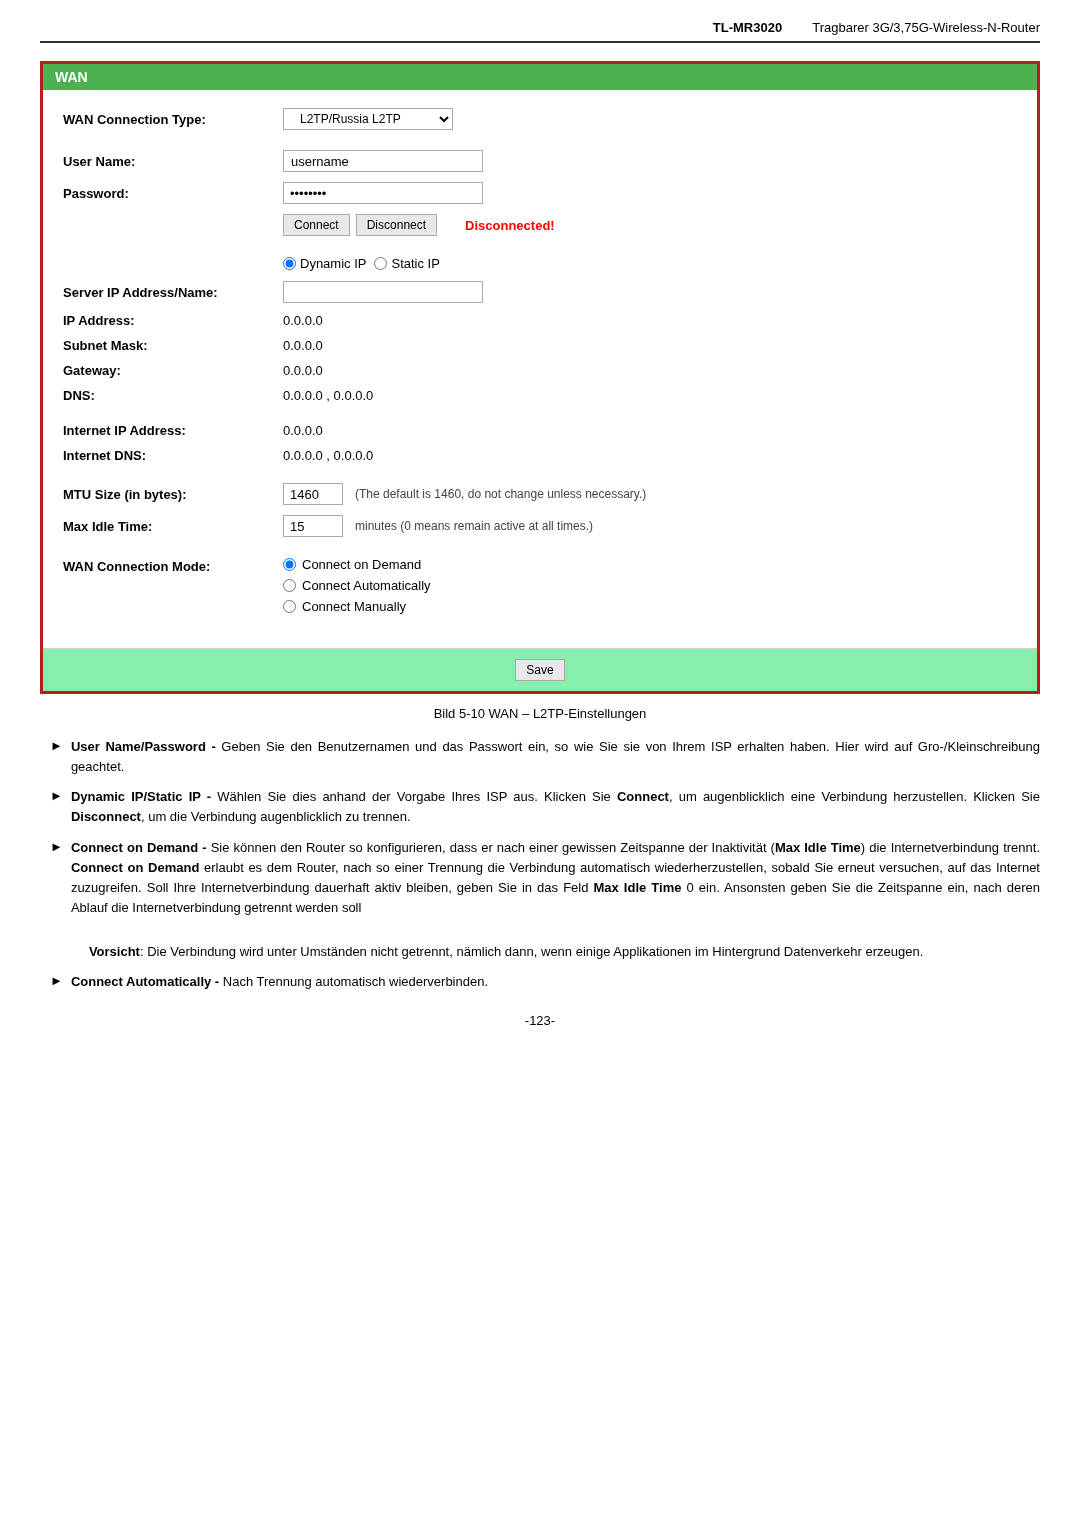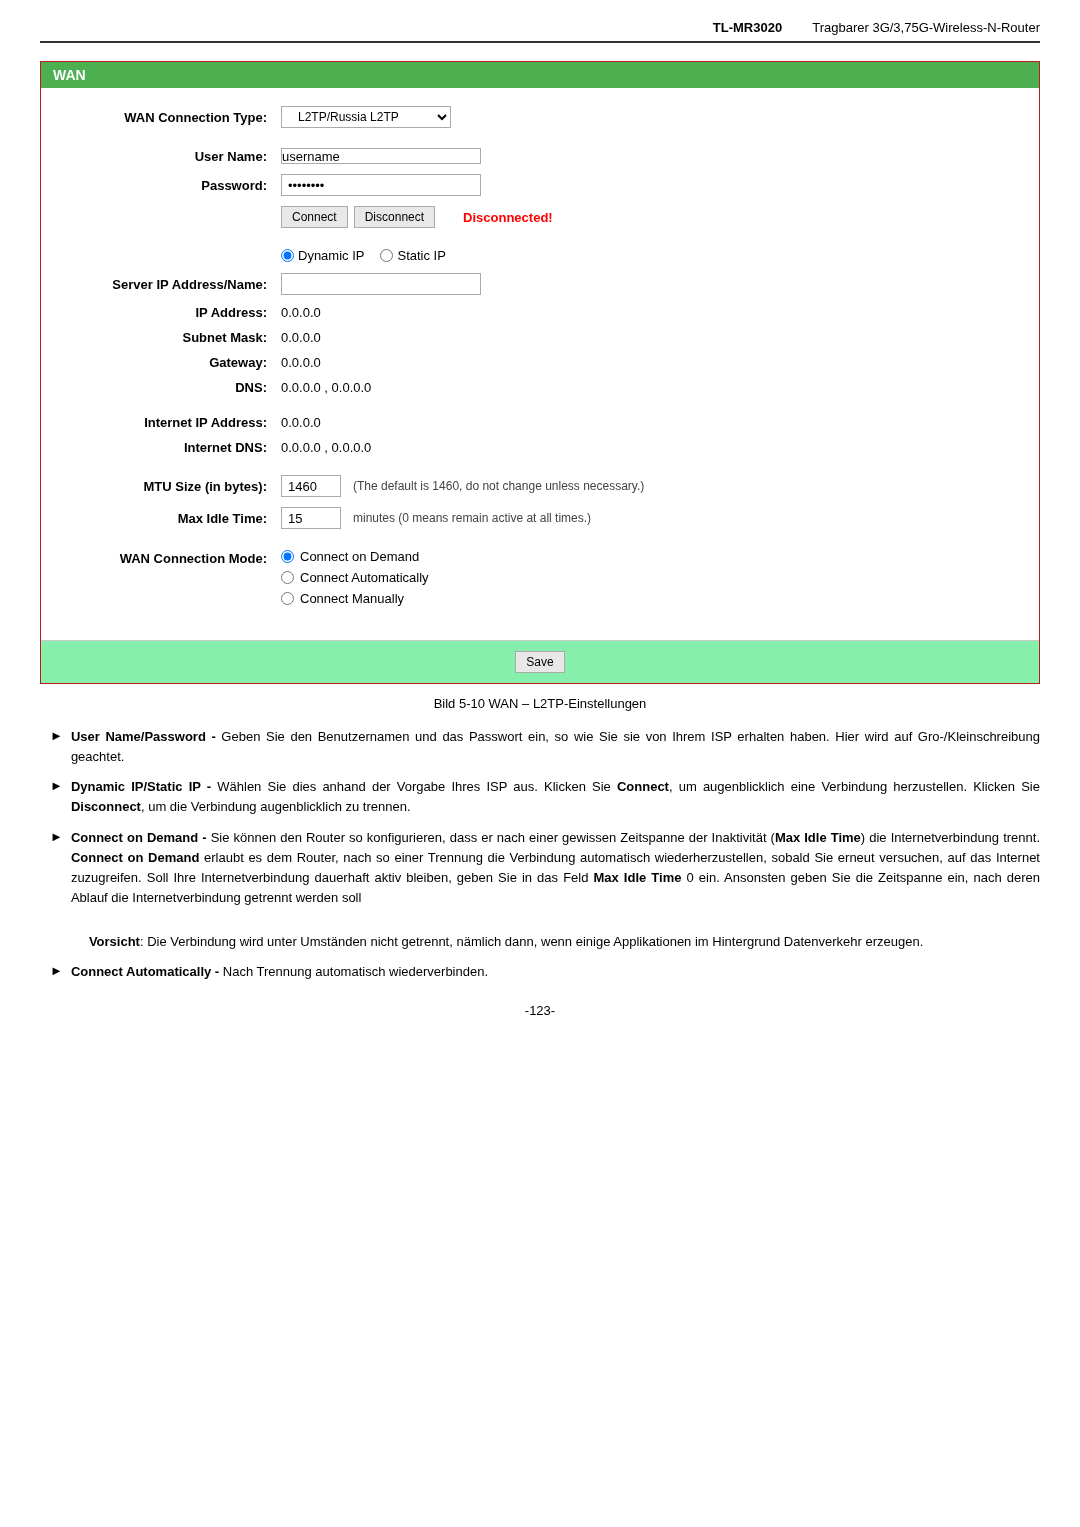--- a/index.html
+++ b/index.html
@@ -26,42 +26,41 @@
       color: #000;
     }
     .header-product {
       font-weight: normal;
       font-size: 13px;
       color: #000;
       margin-left: 30px;
     }
 
     .wan-box {
-      border: 1px solid #b91c1c;
+      border: 3px solid #b91c1c;
       margin-bottom: 12px;
     }
     .wan-title-bar {
       background: #4caf50;
       color: #fff;
       font-weight: bold;
       font-size: 14px;
       padding: 5px 12px;
     }
     .wan-content {
       padding: 18px 20px 14px 20px;
     }
 
     .form-row {
       display: flex;
       align-items: center;
       margin-bottom: 10px;
     }
     .form-label {
       width: 220px;
-      text-align: right;
       font-weight: bold;
       font-size: 13px;
       padding-right: 14px;
       color: #000;
       flex-shrink: 0;
     }
     .form-value {
       flex: 1;
       display: flex;
       align-items: center;
@@ -72,24 +71,24 @@
     select.dropdown {
       font-size: 12px;
       padding: 2px 12px;
       border: 1px solid #aaa;
       background: #fff;
       width: 170px;
     }
 
     input[type="text"].text-input {
       border: 1px solid #aaa;
-      padding: 2px 0;
+      padding: 2px 7px;
       font-size: 13px;
       width: 200px;
-      height: 16px;
+      height: 22px;
     }
     input[type="password"].text-input {
       border: 1px solid #aaa;
       padding: 2px 6px;
       font-size: 13px;
       width: 200px;
       height: 22px;
     }
     input[type="text"].small-input {
       border: 1px solid #aaa;
@@ -118,21 +117,21 @@
     .disconnected-text {
       color: #f00;
       font-weight: bold;
       font-size: 13px;
       margin-left: 22px;
     }
 
     .radio-group {
       display: flex;
       align-items: center;
-      gap: 16px;
+      gap: 8px;
     }
     .radio-item {
       display: flex;
       align-items: center;
       gap: 4px;
       font-size: 13px;
     }
 
     .static-value {
       font-size: 13px;

